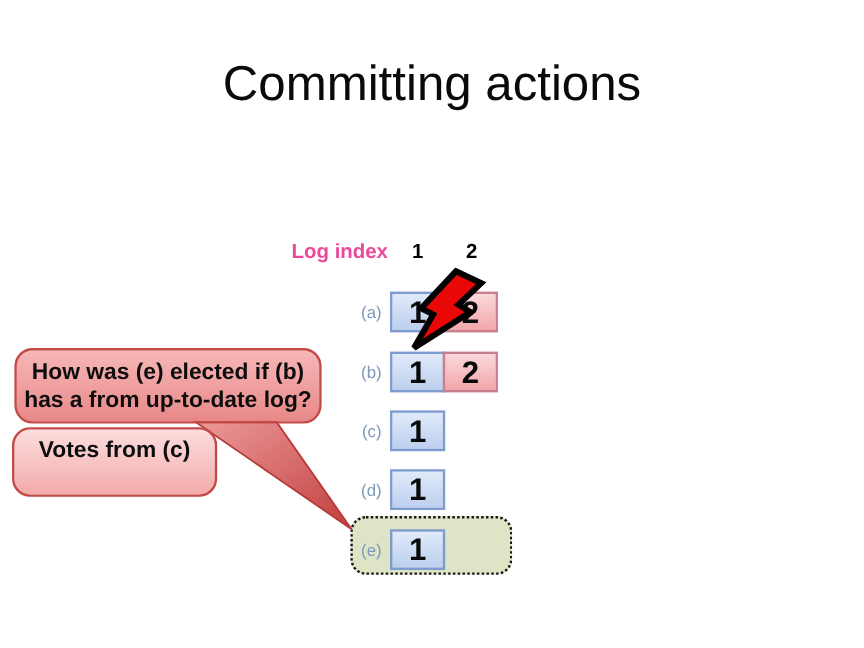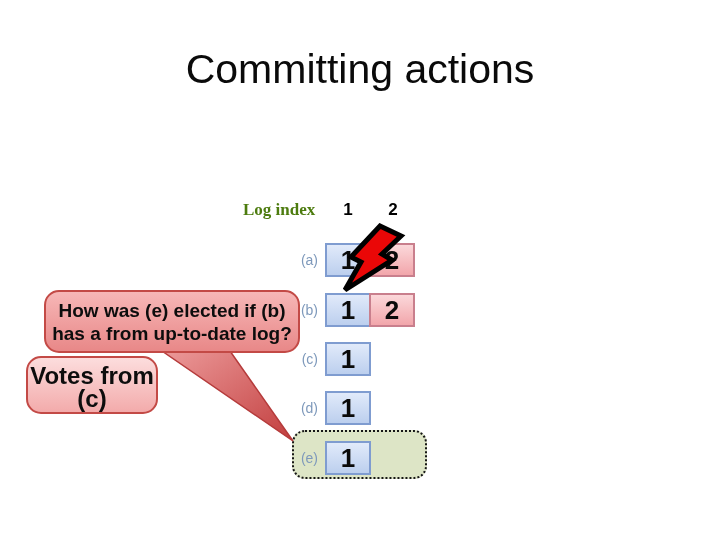--- a/index.html
+++ b/index.html
@@ -5,21 +5,21 @@
   html,body{margin:0;padding:0;background:#888;}
   .slide{
     position:relative;width:720px;height:540px;background:#ffffff;
     font-family:"Liberation Sans", sans-serif;overflow:hidden;margin:0 auto;
   }
   .title{
     position:absolute;top:46px;left:0;width:720px;text-align:center;
     font-size:41px;color:#0a0a0a;letter-spacing:0px;
   }
   .log-index-label{
-    position:absolute;left:243px;top:200px;font-size:17px;font-weight:bold;color:#4d7c0f;font-family:Liberation Serif, serif;
+    position:absolute;left:243px;top:200px;font-size:17px;font-weight:bold;color:#ec4899;
   }
   .col-header{
     position:absolute;top:200px;width:46px;text-align:center;
     font-size:17px;font-weight:bold;color:#000;
   }
   .col-h1{left:325px;} .col-h2{left:370px;}
   .log-row{
     position:absolute;left:278px;height:34px;display:flex;align-items:center;z-index:2;
   }
   .row-label{
@@ -41,26 +41,26 @@
     position:absolute;left:292px;top:430px;width:135px;height:49px;z-index:1;
     background:#dde5c6;border:2px dotted #161616;border-radius:13px;box-sizing:border-box;
   }
   .callout{
     position:absolute;box-sizing:border-box;border:2px solid #c34a46;border-radius:15px;
     text-align:center;font-weight:bold;color:#0d0d0d;z-index:4;
   }
   .callout-question{
     left:12px;top:290px;width:256px;height:63px;
     background:linear-gradient(#f7b7b7,#e88888);
-    font-size:19px;line-height:23px;padding-top:7px;margin-left:32px;
+    font-size:19px;line-height:23px;padding-top:7px;
   }
   .callout-answer{
-    left:26px;top:356px;width:132px;height:58px;
+    left:10px;top:356px;width:171px;height:58px;
     background:linear-gradient(#fcdddd,#f3abab);
-    font-size:24px;line-height:23px;padding-top:6px;z-index:5;
+    font-size:19px;line-height:23px;padding-top:6px;z-index:5;
   }
   .tail-svg{position:absolute;left:150px;top:340px;z-index:3;}
   .bolt-svg{position:absolute;left:330px;top:223px;z-index:6;}
 </style>
 </head>
 <body>
 
 <div class="slide">
 
   <div class="title">Committing actions</div>

